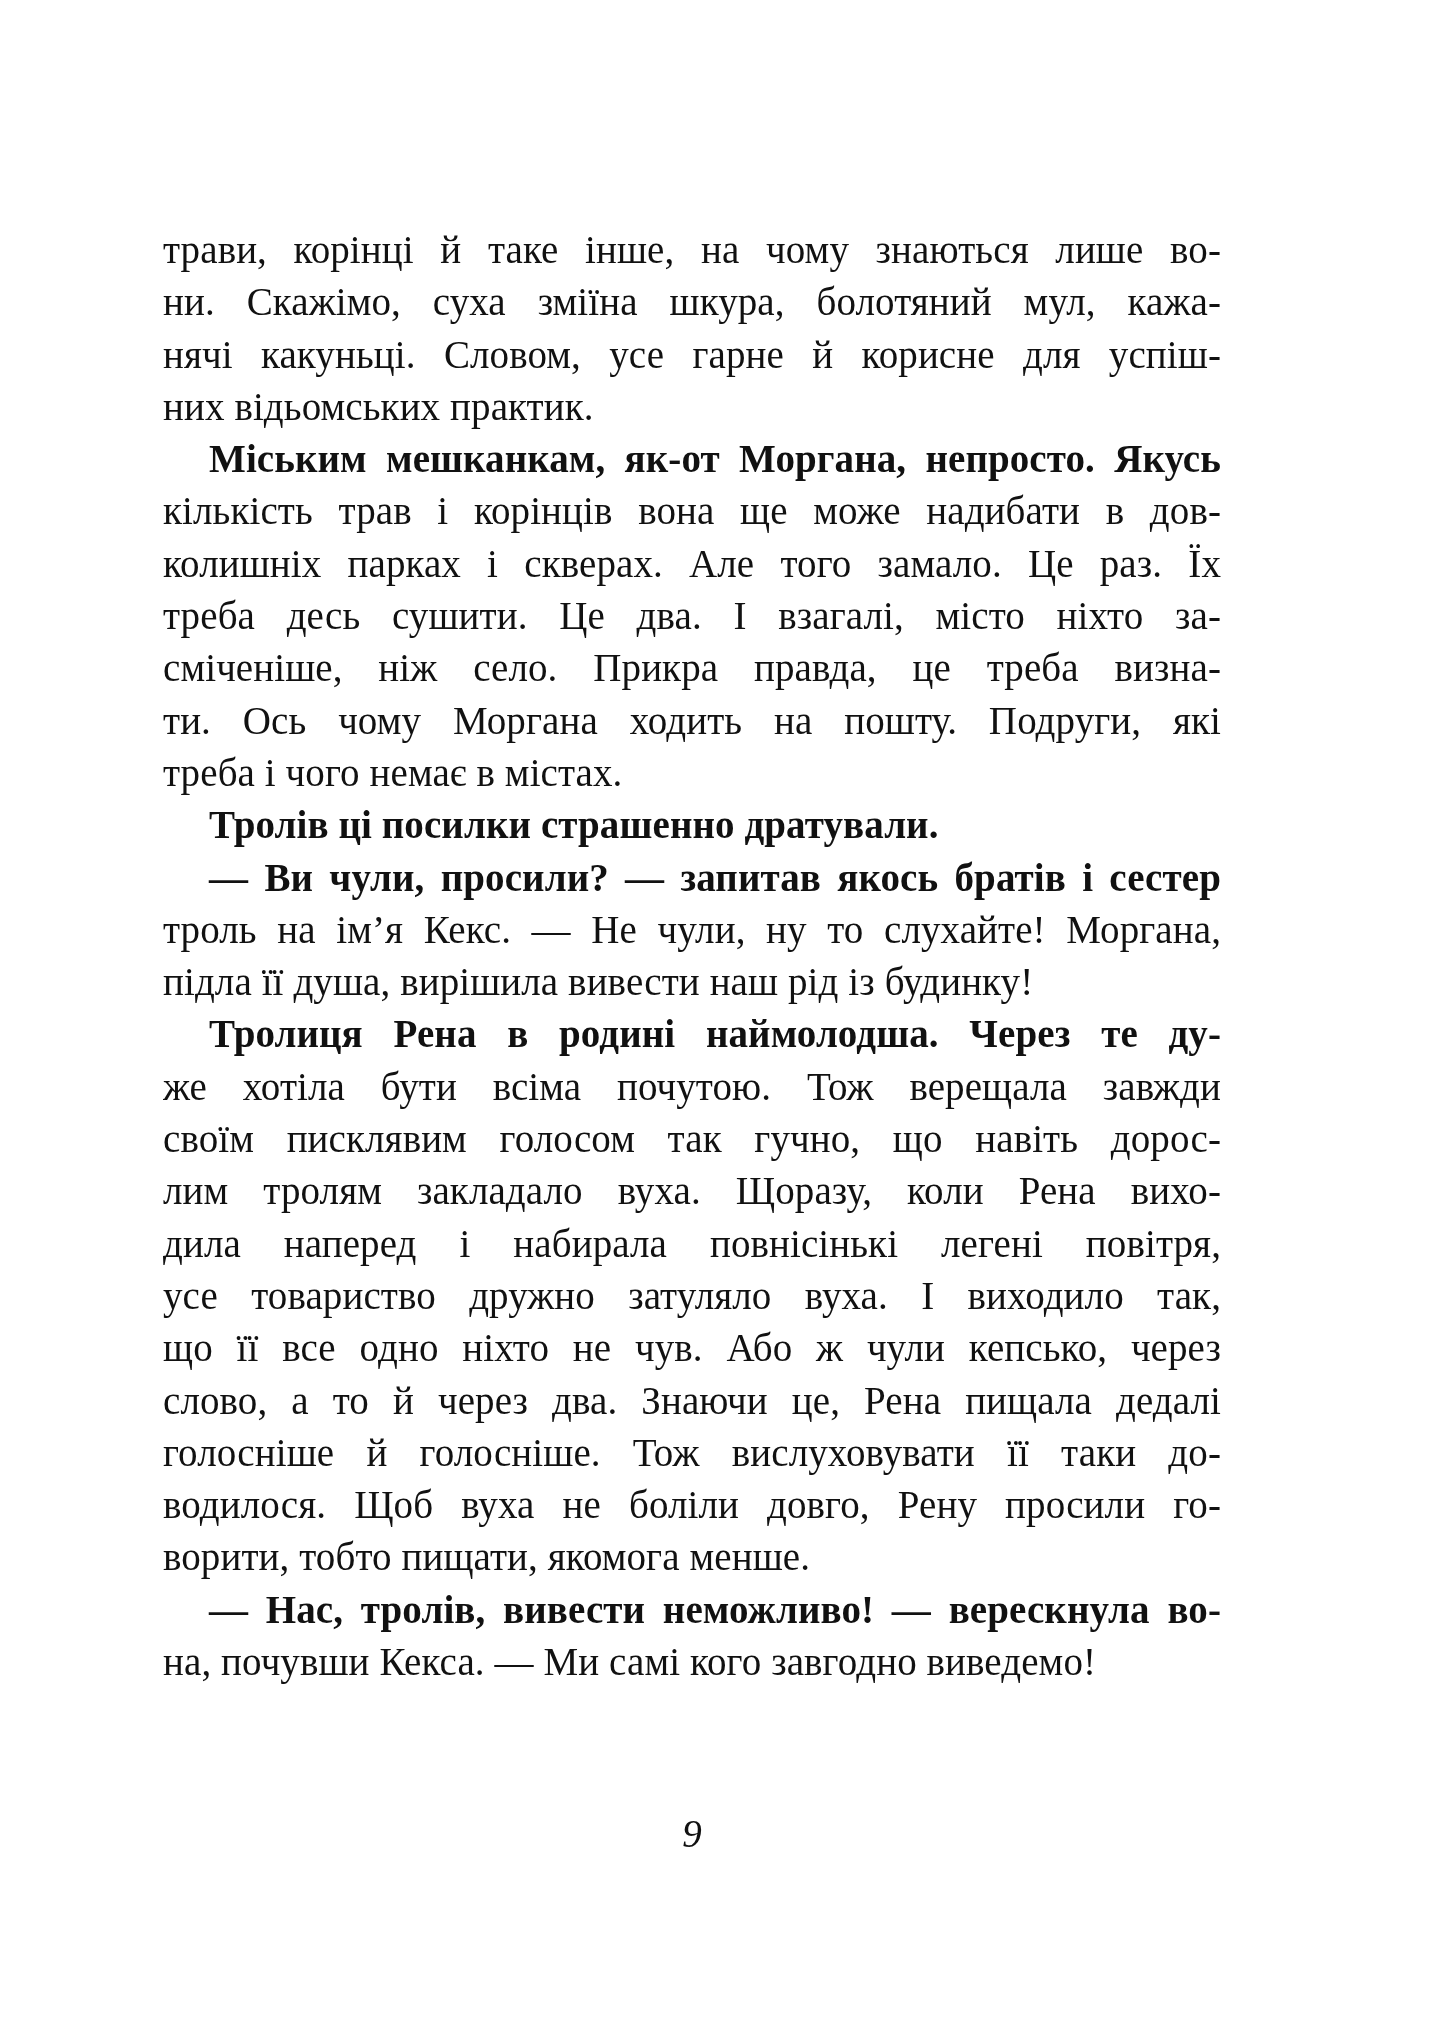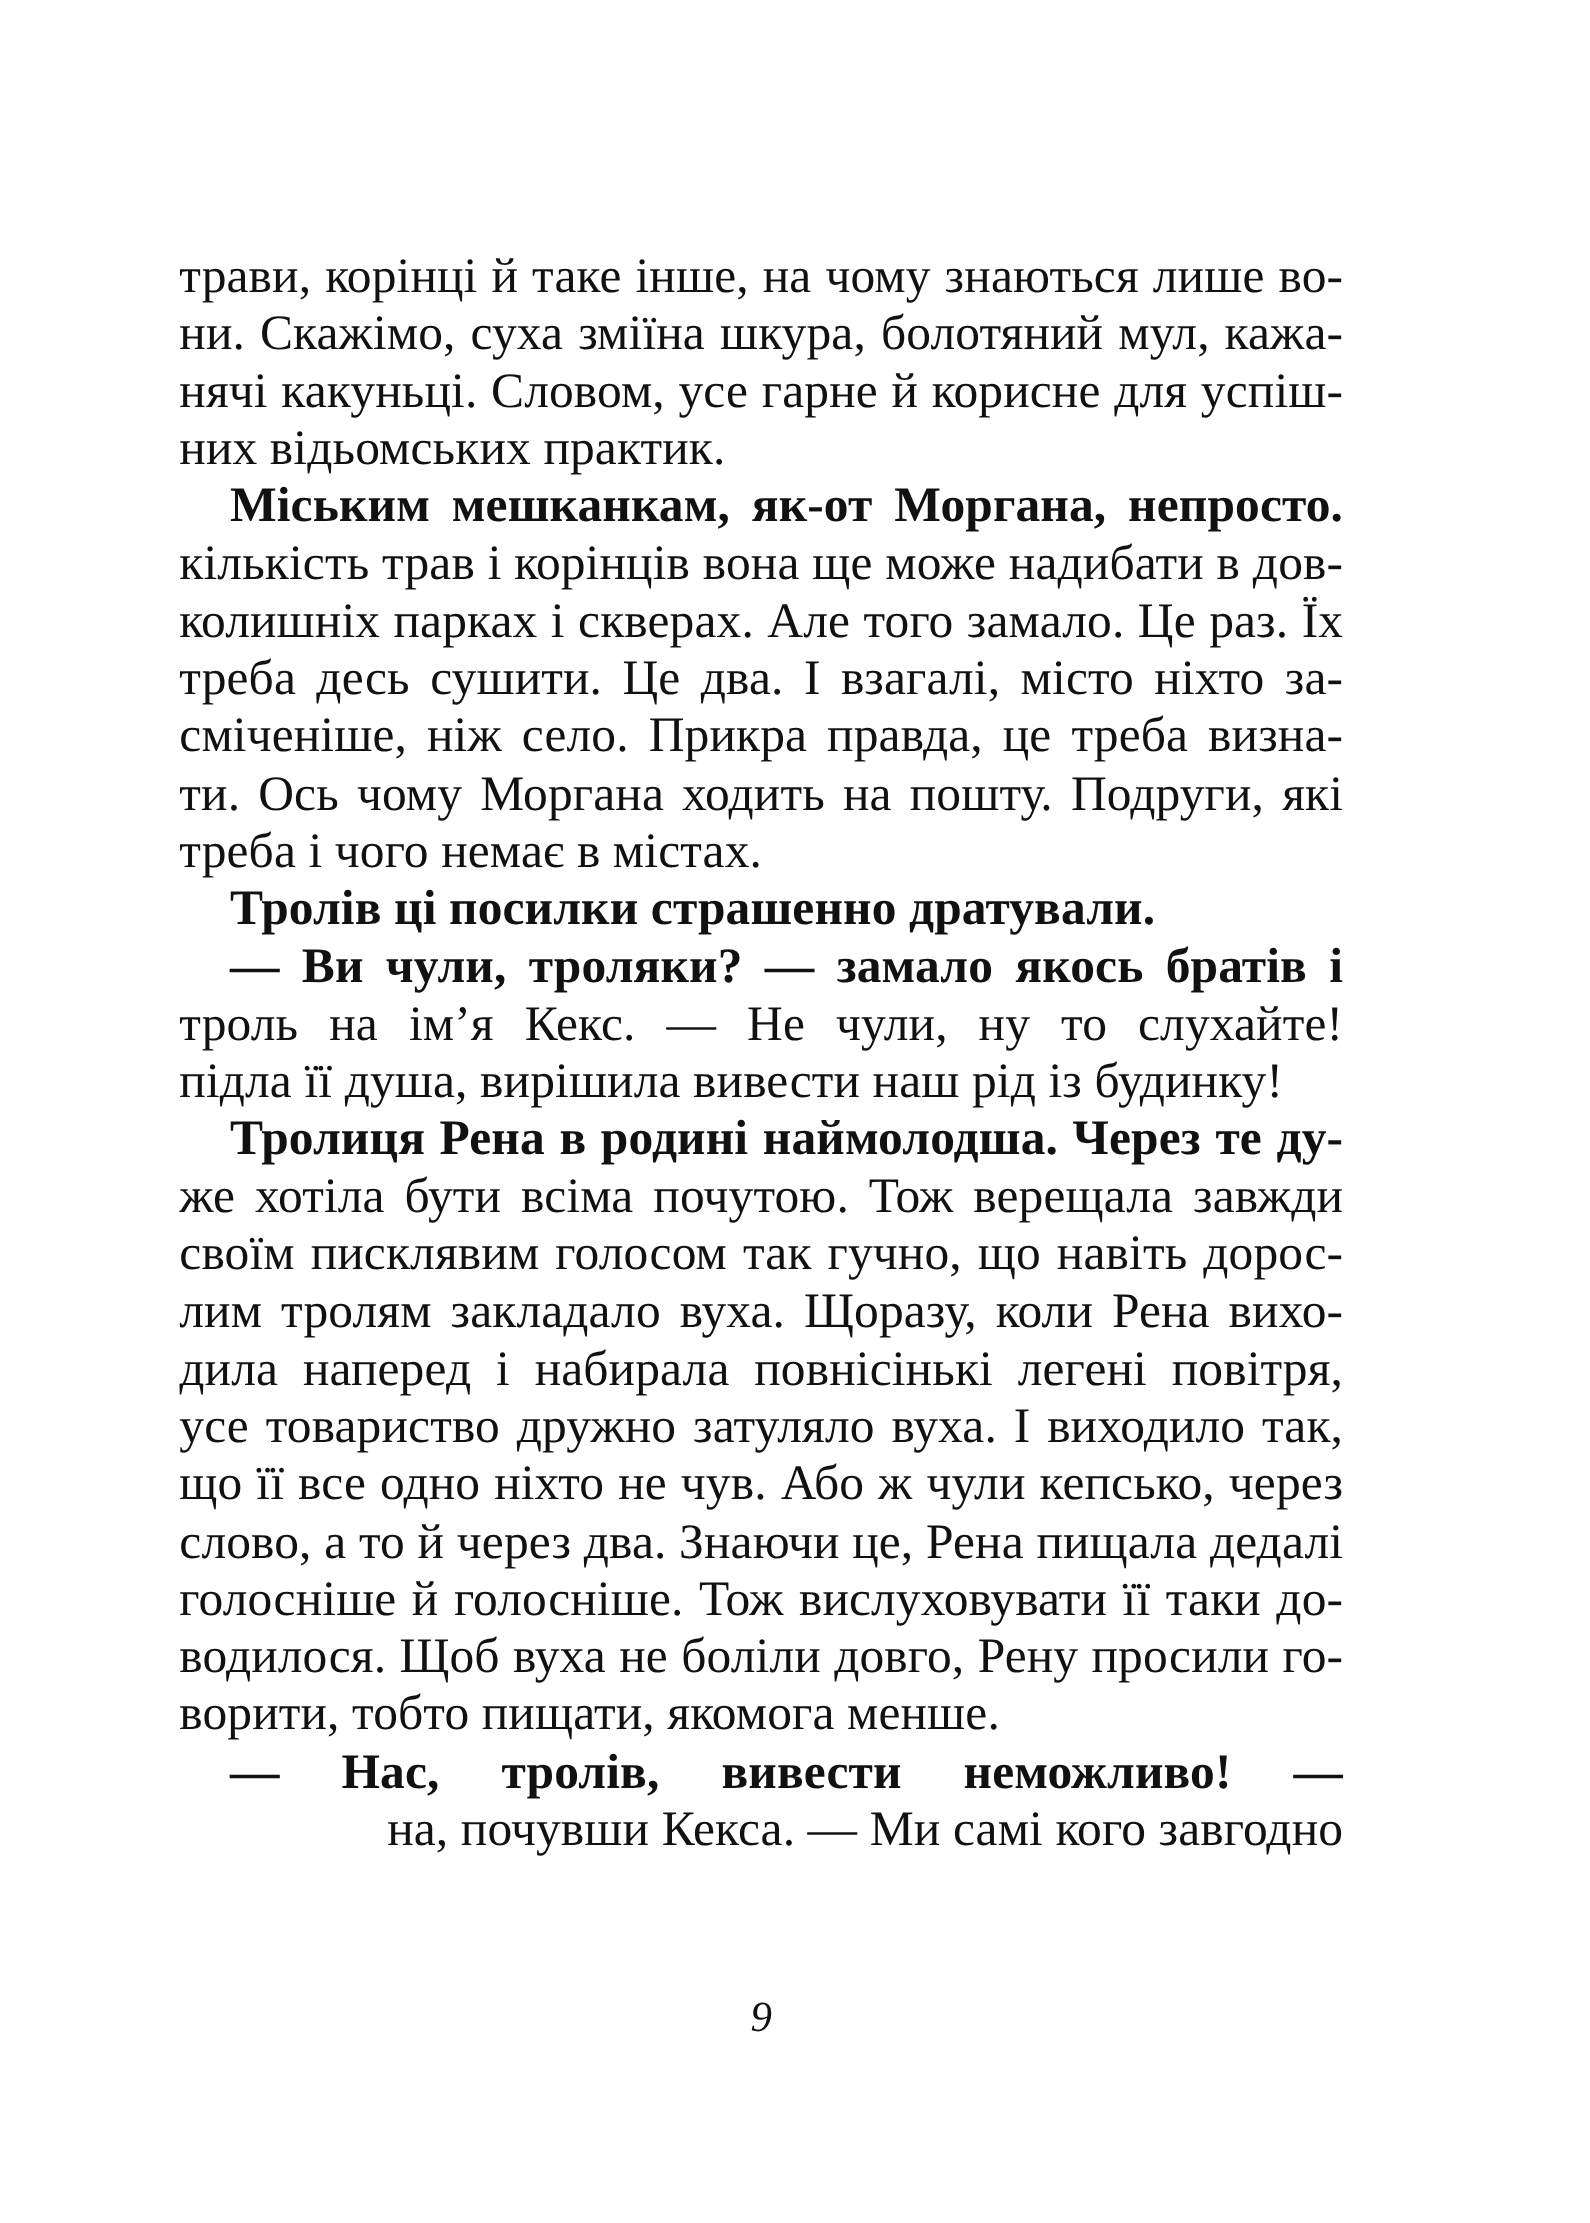--- a/index.html
+++ b/index.html
@@ -22,21 +22,21 @@
     top: 224px;
     width: 1058px;
   }
   .paragraph {
     margin: 0;
     padding: 0;
   }
   .line {
     height: 52.3px;
     line-height: 52.3px;
-    font-size: 45px;
+    font-size: 39px;
     letter-spacing: 0.1px;
     white-space: normal;
     text-align: justify;
     text-align-last: justify;
     overflow: hidden;
   }
   .line.last {
     text-align: right;
     text-align-last: left;
   }
@@ -73,21 +73,21 @@
         <div class="line">колишніх парках і скверах. Але того замало. Це раз. Їх</div>
         <div class="line">треба десь сушити. Це два. І взагалі, місто ніхто за-</div>
         <div class="line">сміченіше, ніж село. Прикра правда, це треба визна-</div>
         <div class="line">ти. Ось чому Моргана ходить на пошту. Подруги, які</div>
         <div class="line last">треба і чого немає в містах.</div>
       </div>
       <div class="paragraph indent">
         <div class="line last">Тролів ці посилки страшенно дратували.</div>
       </div>
       <div class="paragraph indent">
-        <div class="line">— Ви чули, троляки? — замало якось братів і сестер</div>
+        <div class="line">— Ви чули, просили? — запитав якось братів і сестер</div>
         <div class="line">троль на ім’я Кекс. — Не чули, ну то слухайте! Моргана,</div>
         <div class="line last">підла її душа, вирішила вивести наш рід із будинку!</div>
       </div>
       <div class="paragraph indent">
         <div class="line">Тролиця Рена в родині наймолодша. Через те ду-</div>
         <div class="line">же хотіла бути всіма почутою. Тож верещала завжди</div>
         <div class="line">своїм писклявим голосом так гучно, що навіть дорос-</div>
         <div class="line">лим тролям закладало вуха. Щоразу, коли Рена вихо-</div>
         <div class="line">дила наперед і набирала повнісінькі легені повітря,</div>
         <div class="line">усе товариство дружно затуляло вуха. І виходило так,</div>

